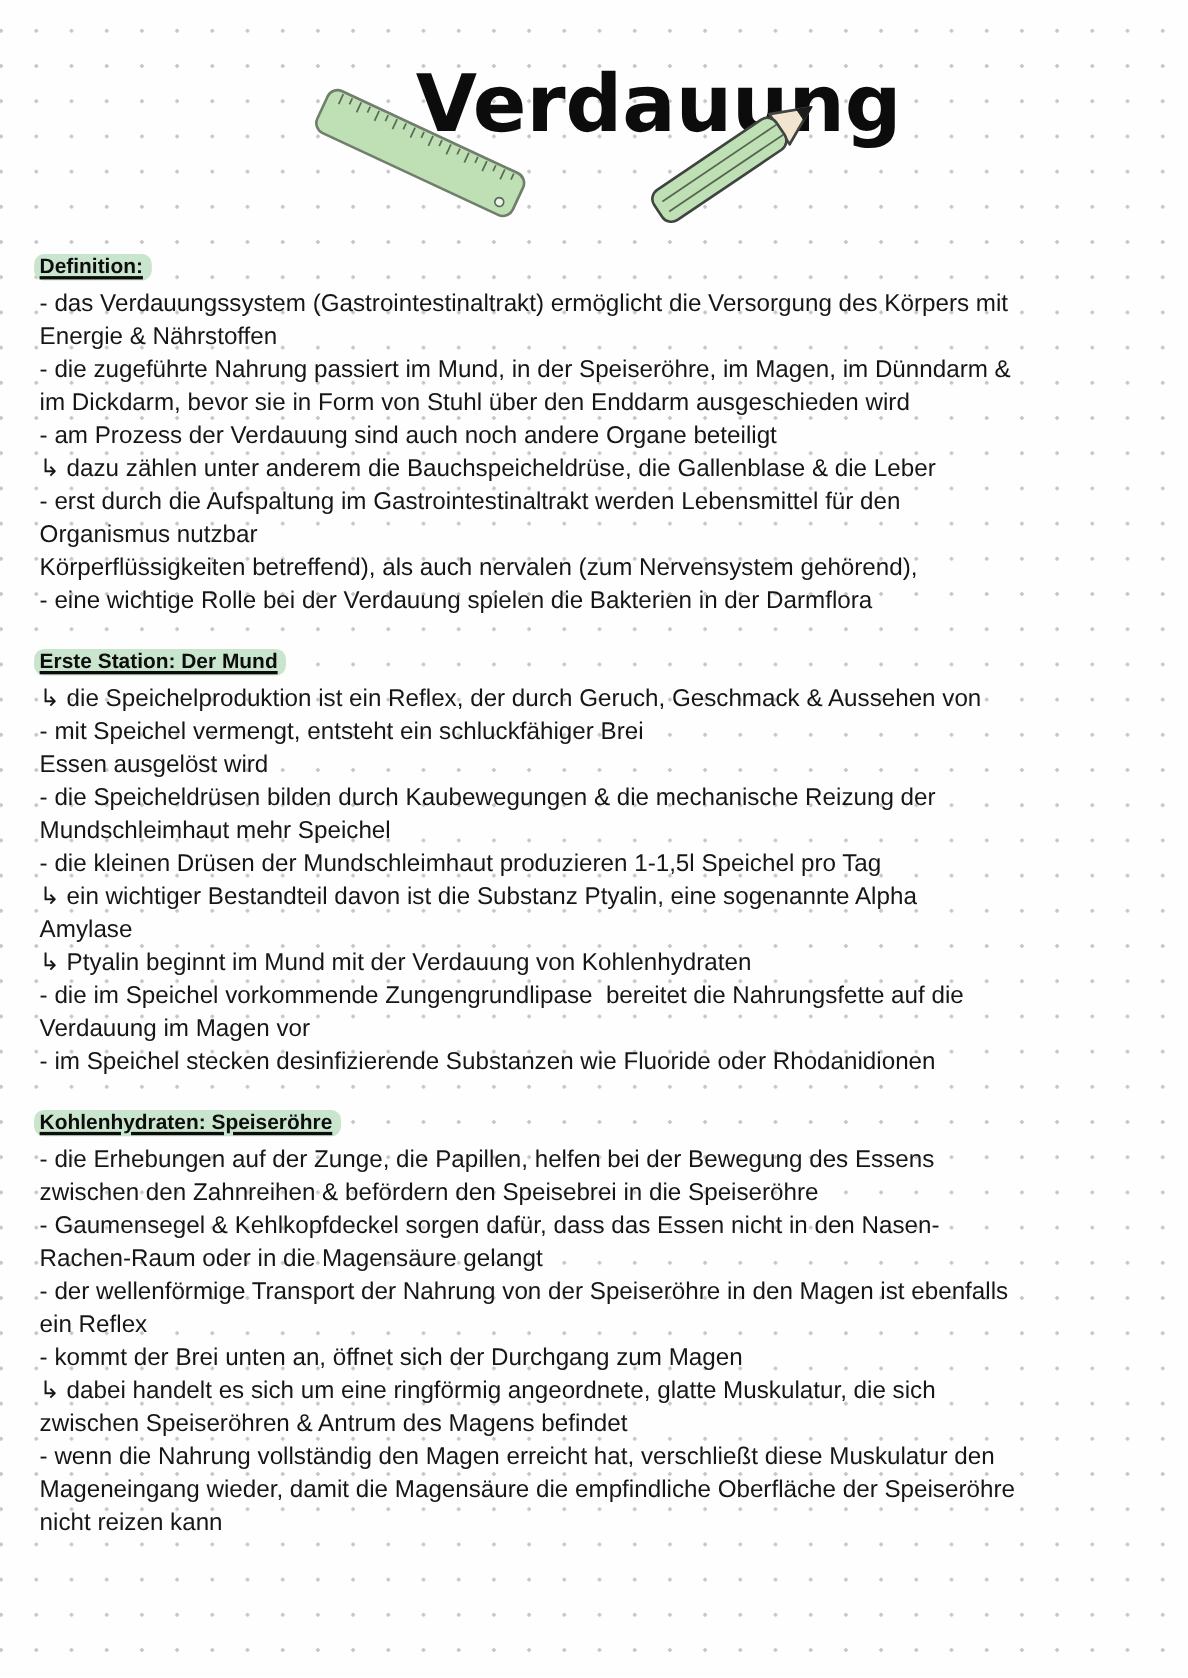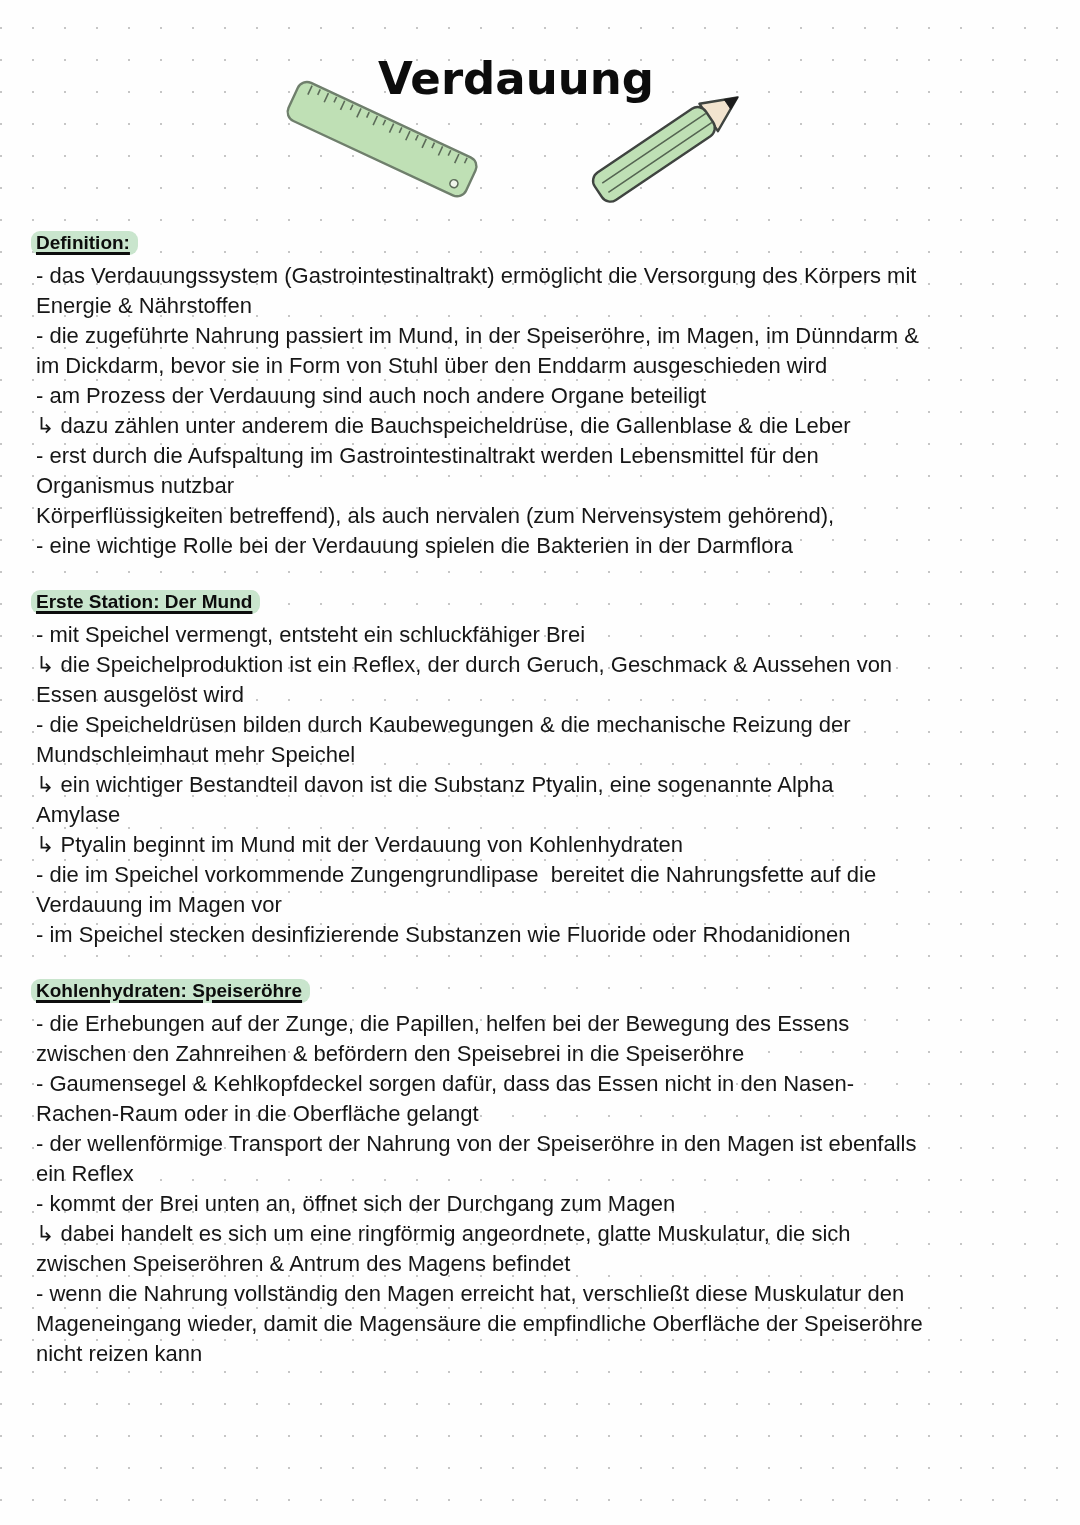--- a/index.html
+++ b/index.html
@@ -9,21 +9,21 @@
     background-image: radial-gradient(circle, #c6c6c6 1.4px, rgba(0,0,0,0) 1.5px);
     background-size: 32px 32px;
     background-position: 17px 12px;
     font-family: "Liberation Sans", sans-serif;
     color:#161616;
   }
   .header { position:relative; height:226px; }
   .title {
     position:absolute; left:378px; top:52px; margin:0;
     font-family:"DejaVu Sans", sans-serif;
-    font-size:45px; font-weight:700; letter-spacing:0px; color:#0c0c0c;
+    font-size:72px; font-weight:700; letter-spacing:0px; color:#0c0c0c;
   }
   .ruler-wrap { position:absolute; left:298px; top:78px; transform:rotate(25deg); transform-origin:6px 6px; }
   .pencil-wrap { position:absolute; left:594px; top:158px; transform:rotate(-34deg); transform-origin:8px 32px; }
   .content { padding:0 38px 0 36px; }
   .note-section { margin:0 0 24px 0; }
   .heading { margin:0 0 2px 0; font-size:19px; line-height:33px; font-weight:700; color:#0d0d0d; }
   .hl {
     background:#c9e5cd; border-radius:9px; padding:1px 8px 2px 5px; margin-left:-5px;
     text-decoration:underline; text-decoration-thickness:2.6px; text-decoration-color:#0d0d0d;
     text-underline-offset:3px;
@@ -70,42 +70,43 @@
           <div class="line">Organismus nutzbar</div>
           <div class="line">Körperflüssigkeiten betreffend), als auch nervalen (zum Nervensystem gehörend),</div>
           <div class="line">- eine wichtige Rolle bei der Verdauung spielen die Bakterien in der Darmflora</div>
         </div>
     </section>
 
     <section class="note-section">
       <h2 class="heading"><span class="hl">Erste Station: Der Mund</span></h2>
       <div class="lines">
 
+          <div class="line">↳ die Speichelproduktion ist ein Reflex, der durch Geruch, Geschmack &amp; Aussehen von</div>
           <div class="line">- mit Speichel vermengt, entsteht ein schluckfähiger Brei</div>
-          <div class="line">↳ die Speichelproduktion ist ein Reflex, der durch Geruch, Geschmack &amp; Aussehen von</div>
           <div class="line">Essen ausgelöst wird</div>
           <div class="line">- die Speicheldrüsen bilden durch Kaubewegungen &amp; die mechanische Reizung der</div>
           <div class="line">Mundschleimhaut mehr Speichel</div>
+          <div class="line">- die kleinen Drüsen der Mundschleimhaut produzieren 1-1,5l Speichel pro Tag</div>
           <div class="line">↳ ein wichtiger Bestandteil davon ist die Substanz Ptyalin, eine sogenannte Alpha</div>
           <div class="line">Amylase</div>
           <div class="line">↳ Ptyalin beginnt im Mund mit der Verdauung von Kohlenhydraten</div>
           <div class="line">- die im Speichel vorkommende Zungengrundlipase  bereitet die Nahrungsfette auf die</div>
           <div class="line">Verdauung im Magen vor</div>
           <div class="line">- im Speichel stecken desinfizierende Substanzen wie Fluoride oder Rhodanidionen</div>
         </div>
     </section>
 
     <section class="note-section">
       <h2 class="heading"><span class="hl">Kohlenhydraten: Speiseröhre</span></h2>
       <div class="lines">
 
       <div class="line">- die Erhebungen auf der Zunge, die Papillen, helfen bei der Bewegung des Essens</div>
           <div class="line">zwischen den Zahnreihen &amp; befördern den Speisebrei in die Speiseröhre</div>
           <div class="line">- Gaumensegel &amp; Kehlkopfdeckel sorgen dafür, dass das Essen nicht in den Nasen-</div>
-          <div class="line">Rachen-Raum oder in die Oberfläche gelangt</div>
+          <div class="line">Rachen-Raum oder in die Magensäure gelangt</div>
           <div class="line">- der wellenförmige Transport der Nahrung von der Speiseröhre in den Magen ist ebenfalls</div>
           <div class="line">ein Reflex</div>
           <div class="line">- kommt der Brei unten an, öffnet sich der Durchgang zum Magen</div>
           <div class="line">↳ dabei handelt es sich um eine ringförmig angeordnete, glatte Muskulatur, die sich</div>
           <div class="line">zwischen Speiseröhren &amp; Antrum des Magens befindet</div>
           <div class="line">- wenn die Nahrung vollständig den Magen erreicht hat, verschließt diese Muskulatur den</div>
           <div class="line">Mageneingang wieder, damit die Magensäure die empfindliche Oberfläche der Speiseröhre</div>
           <div class="line">nicht reizen kann</div>
         </div>
     </section>

